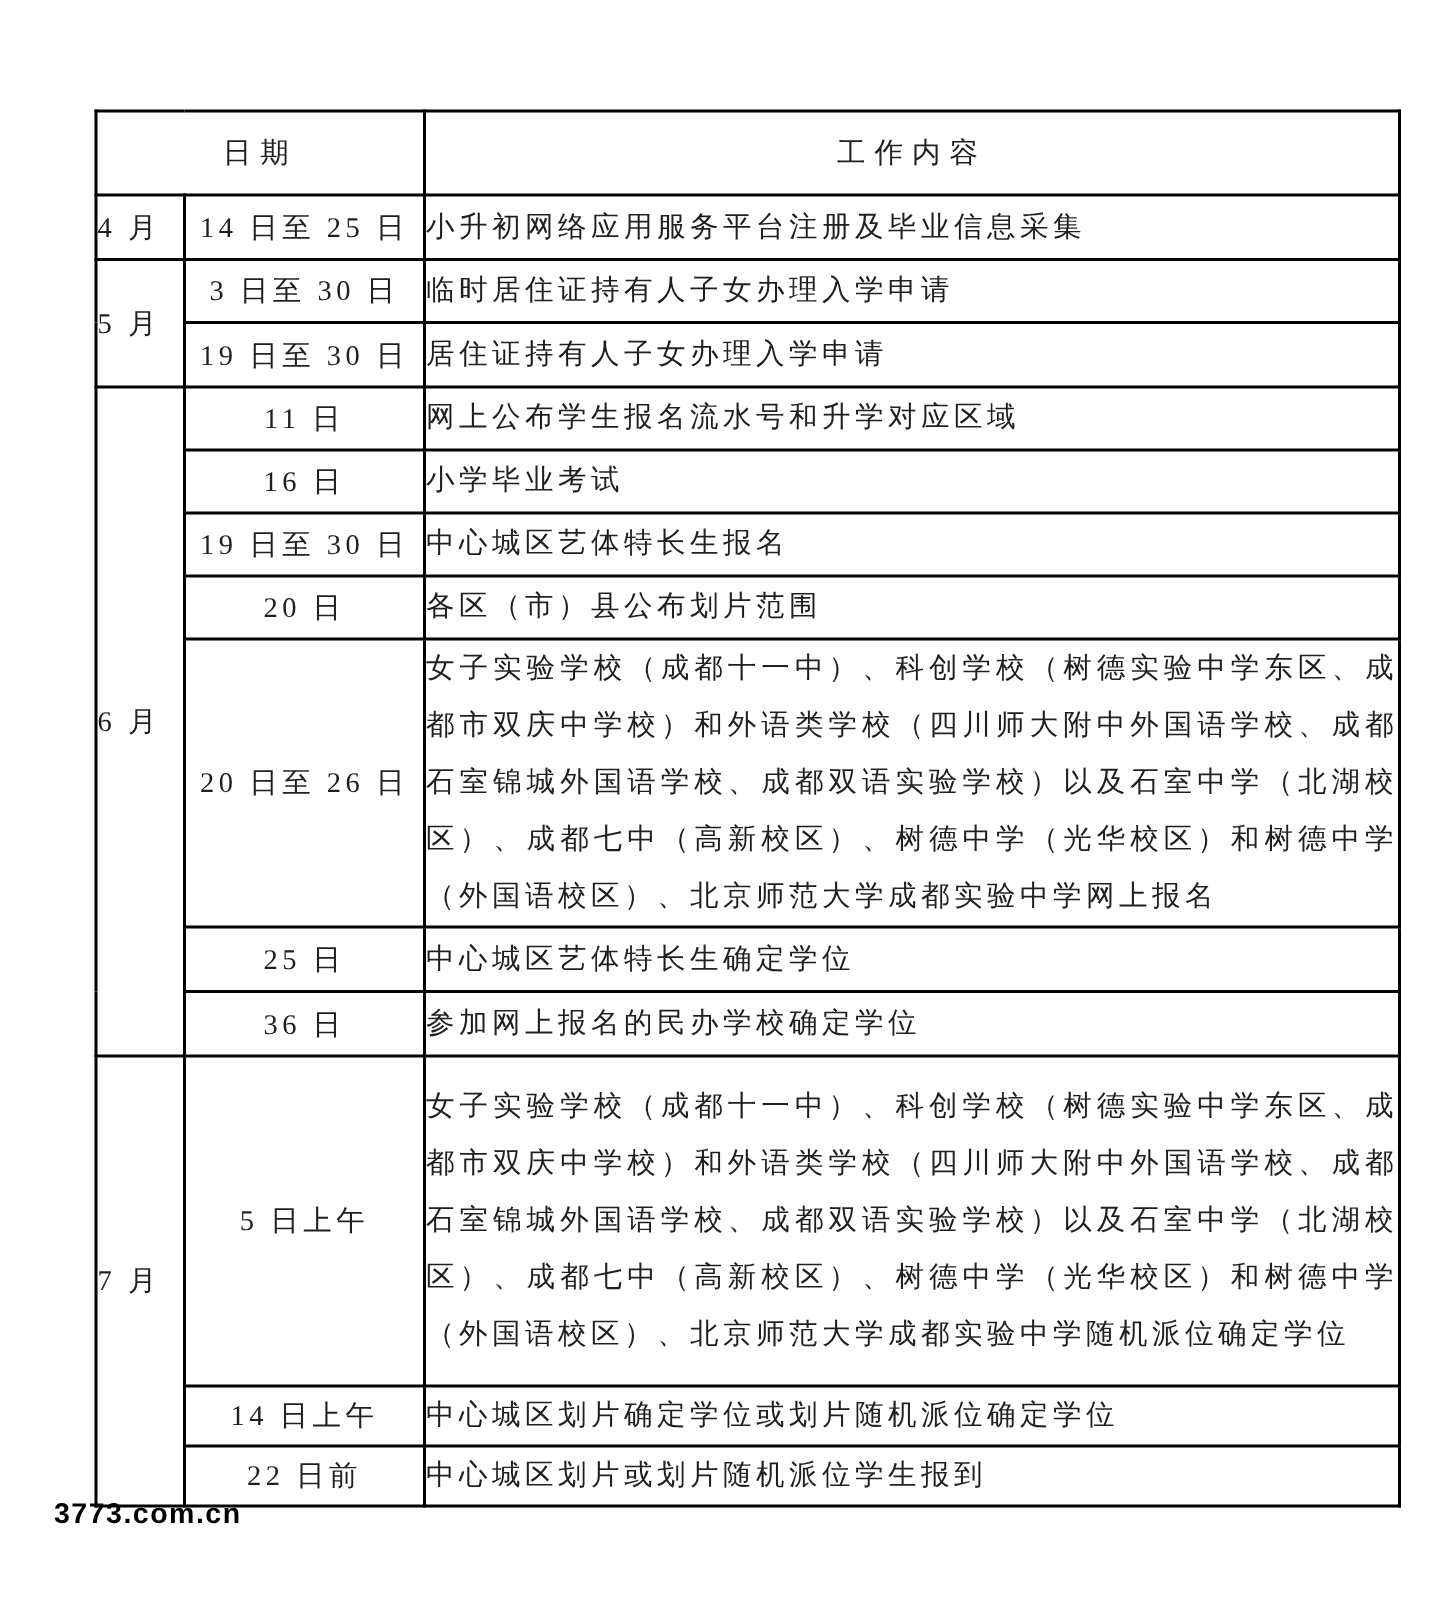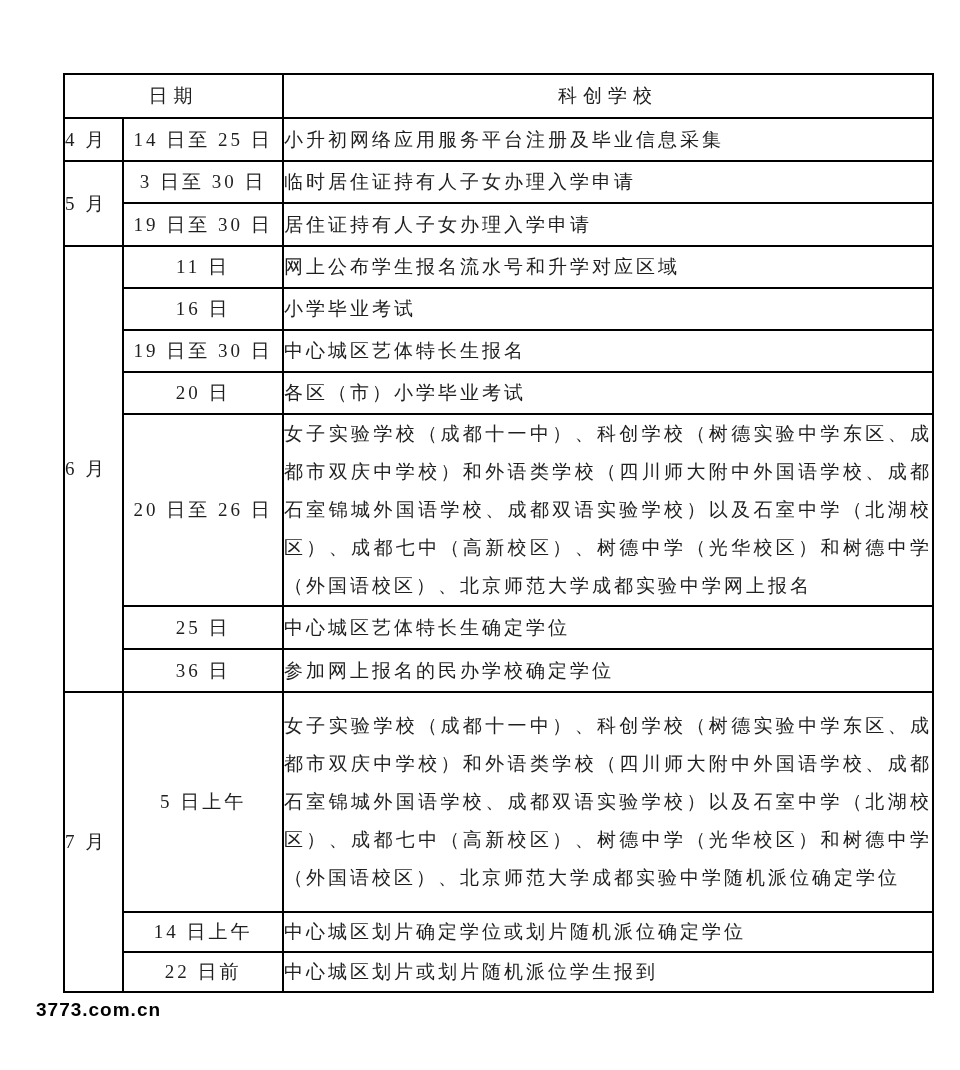--- a/index.html
+++ b/index.html
@@ -29,21 +29,21 @@
     box-sizing: border-box;
     font-size: 19px;
     font-weight: normal;
     letter-spacing: 3px;
     padding: 0;
     vertical-align: middle;
   }
   .schedule-table th {
     text-align: center;
     letter-spacing: 6px;
-    height: 44px;
+    height: 56px;
   }
   .cell-month {
     white-space: nowrap;
   }
   .cell-date {
     text-align: center;
     white-space: nowrap;
     border-radius: 11px;
   }
   .cell-content {
@@ -95,21 +95,21 @@
 
 <table class="schedule-table">
   <colgroup>
     <col style="width:59px">
     <col style="width:160px">
     <col style="width:650px">
   </colgroup>
   <tbody>
     <tr>
       <th colspan="2">日期</th>
-      <th>科创学校</th>
+      <th>工作内容</th>
     </tr>
 
     <tr class="row-n1">
       <td class="cell-month">4 月</td>
       <td class="cell-date">14 日至 25 日</td>
       <td class="cell-content">小升初网络应用服务平台注册及毕业信息采集</td>
     </tr>
 
     <tr class="row-n2">
       <td class="cell-month" rowspan="2">5 月</td>
@@ -129,21 +129,21 @@
     <tr class="row-n2">
       <td class="cell-date">16 日</td>
       <td class="cell-content">小学毕业考试</td>
     </tr>
     <tr class="row-n2">
       <td class="cell-date">19 日至 30 日</td>
       <td class="cell-content">中心城区艺体特长生报名</td>
     </tr>
     <tr class="row-n2">
       <td class="cell-date">20 日</td>
-      <td class="cell-content">各区（市）小学毕业考试</td>
+      <td class="cell-content">各区（市）县公布划片范围</td>
     </tr>
     <tr class="row-big-june">
       <td class="cell-date">20 日至 26 日</td>
       <td class="cell-content justified">女子实验学校（成都十一中）、科创学校（树德实验中学东区、成都市双庆中学校）和外语类学校（四川师大附中外国语学校、成都石室锦城外国语学校、成都双语实验学校）以及石室中学（北湖校区）、成都七中（高新校区）、树德中学（光华校区）和树德中学（外国语校区）、北京师范大学成都实验中学网上报名</td>
     </tr>
     <tr class="row-n1">
       <td class="cell-date">25 日</td>
       <td class="cell-content">中心城区艺体特长生确定学位</td>
     </tr>
     <tr class="row-n1">

